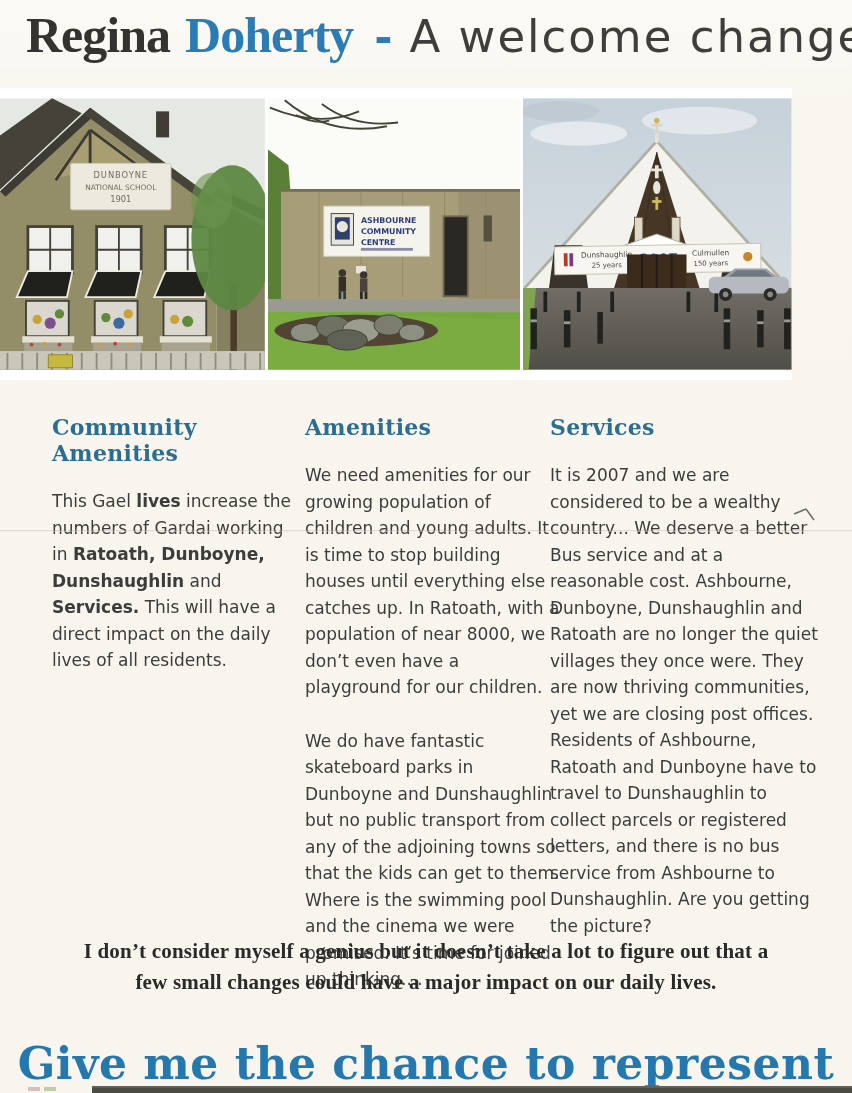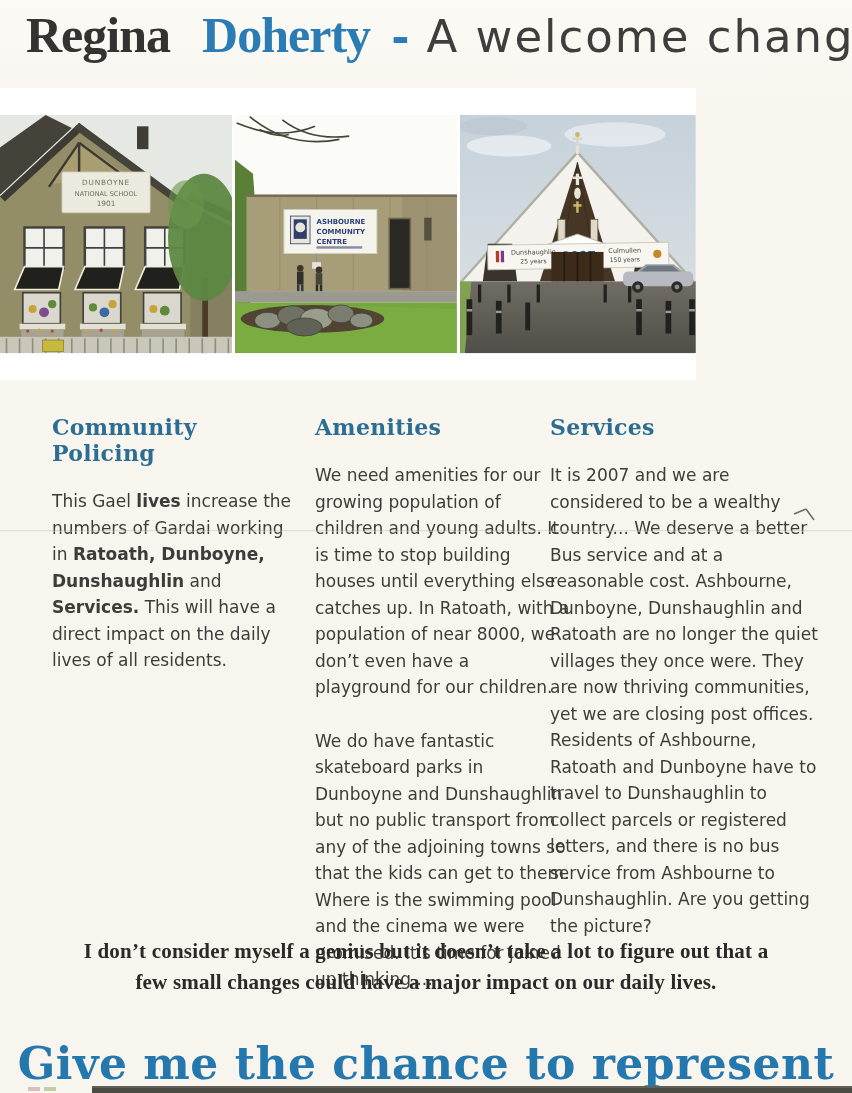--- a/index.html
+++ b/index.html
@@ -4,34 +4,34 @@
 <style>
   html,body{margin:0;padding:0;background:#e9e7e0;}
   .page{
     position:relative;width:852px;height:1093px;overflow:hidden;
     background:linear-gradient(180deg,#fcfaf5 0%,#f8f6ef 10%,#f7f5ee 60%,#f8f5ee 100%);
     font-family:"DejaVu Sans",sans-serif;
   }
   
   .header{position:absolute;top:2px;left:26px;white-space:nowrap;}
   .header .nm{font-family:Liberation Serif, serif;font-weight:bold;font-size:50px;line-height:66px;color:#353331;letter-spacing:-1px;}
-  .header .nm.blue{color:#2b7cb5;margin-left:27px;text-align:center;}
+  .header .nm.blue{color:#2b7cb5;margin-left:10px;text-align:center;}
   .header .sep{font-family:"DejaVu Serif",serif;font-weight:bold;font-size:44px;color:#2b7cb5;margin:0 12px 0 16px;}
   .header .tag{font-family:"DejaVu Sans",sans-serif;font-weight:normal;font-size:45px;color:#3f3e3c;letter-spacing:2px;}
   
-  .photos{position:absolute;top:88px;left:0;width:696px;height:292px;background:#ffffff;display:flex;gap:3px;}
+  .photos{position:absolute;top:88px;left:0;width:792px;height:292px;background:#ffffff;display:flex;gap:3px;}
   .photos svg{display:block;height:292px;}
   .photos text{font-family:"DejaVu Sans",sans-serif;}
   
   .col{position:absolute;top:414px;}
   .col h2{margin:0 0 22px 0;font-family:"DejaVu Serif",serif;font-weight:bold;font-size:22px;color:#2c6d92;letter-spacing:.3px;}
   .col p{margin:0 0 27px 0;font-size:17px;line-height:26.5px;color:#3d3c3a;}
   .col .bold{font-weight:bold;}
   .c1{left:52px;width:250px;}
-  .c2{left:315px;width:255px;}
+  .c2{left:305px;width:255px;}
   .c3{left:550px;width:268px;}
   
   .statement{position:absolute;top:936px;left:0;width:852px;text-align:center;
     font-family:"Liberation Serif",serif;font-weight:bold;font-size:21px;line-height:31px;color:#2b2a28;letter-spacing:.2px;}
   
   .slogan{position:absolute;top:1038px;left:0;width:852px;text-align:center;
     font-family:"DejaVu Serif",serif;font-weight:bold;font-size:44px;color:#2478ad;letter-spacing:.5px;}
   
   .fold-line{position:absolute;top:530px;left:0;width:852px;height:2px;
     background:linear-gradient(180deg,rgba(130,118,100,.28),rgba(255,255,255,.45));pointer-events:none;}
@@ -317,21 +317,21 @@
         <rect x="8" y="238" width="7" height="3"></rect>
           <rect x="44" y="240" width="7" height="3"></rect>
           <rect x="216" y="238" width="7" height="3"></rect>
           <rect x="252" y="240" width="7" height="3"></rect>
           <rect x="281" y="238" width="7" height="3"></rect>
       </g>
     </svg>
   </div>
 
   <section class="col c1">
-    <h2>Community Policing</h2>
+    <h2>Community Amenities</h2>
     <p><span>This Gael </span><span class="bold">lives</span><span> increase the numbers of Gardai working in </span><span class="bold">Ratoath, Dunboyne, Dunshaughlin</span><span> and </span><span class="bold">Services.</span><span> This will have a direct impact on the daily lives of all residents.</span></p>
   </section>
 
   <section class="col c2">
     <h2>Amenities</h2>
     <p><span>We need amenities for our growing population of children and young adults. It is time to stop building houses until everything else catches up. In Ratoath, with a population of near 8000, we don’t even have a playground for our children.</span></p>
     <p><span>We do have fantastic skateboard parks in Dunboyne and Dunshaughlin but no public transport from any of the adjoining towns so that the kids can get to them. Where is the swimming pool and the cinema we were promised. It’s time for joined up thinking....</span></p>
   </section>
 
   <section class="col c3">

